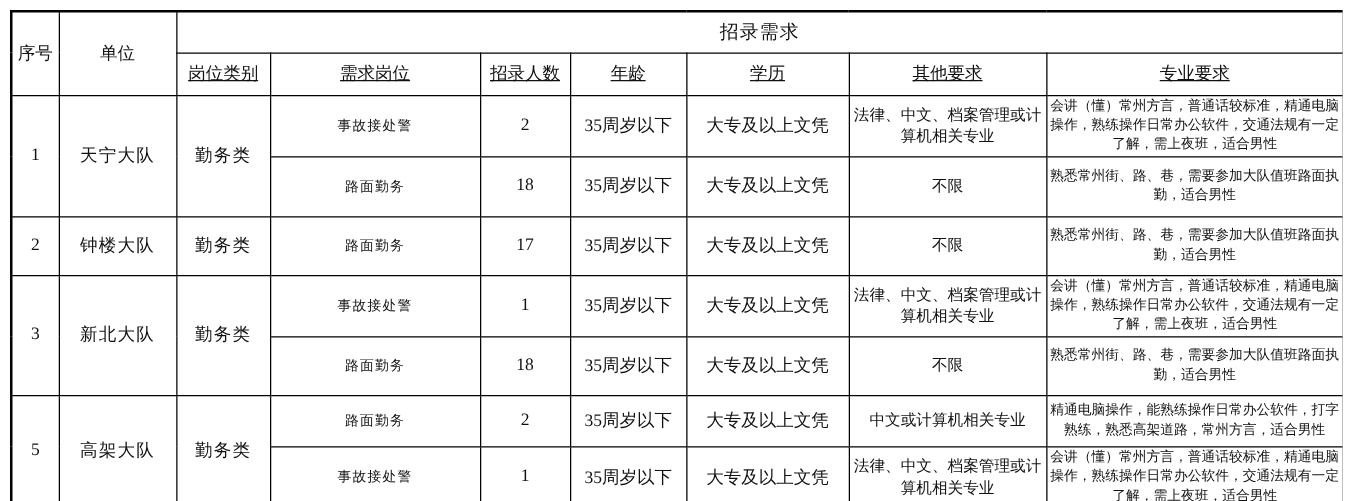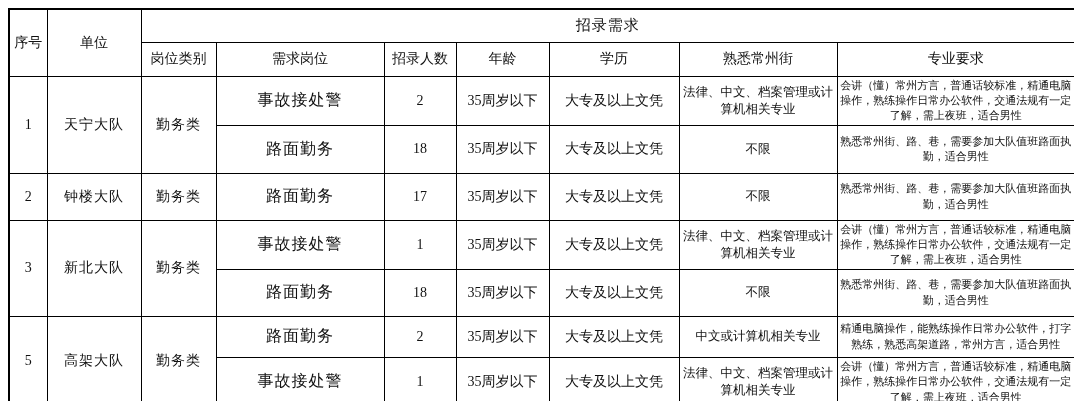--- a/index.html
+++ b/index.html
@@ -29,28 +29,28 @@
     vertical-align: middle;
     padding: 1px 2px;
     font-weight: normal;
     overflow: hidden;
   }
   th.h1 { font-size: 15px; font-weight: bold; letter-spacing: 1px; }
   th.h2 { font-size: 14px; font-weight: bold; }
   td.seq   { font-size: 14px; }
   td.unit  { font-size: 14px; letter-spacing: 1px; margin-left: 21px; }
   td.cat   { font-size: 14px; letter-spacing: 1px; }
-  td.post  { font-size: 16px; letter-spacing: 1px; }
+  td.post  { font-size: 11px; letter-spacing: 1px; }
   td.count { font-size: 14px; }
   td.age   { font-size: 14px; font-family: Liberation Serif, serif; }
   td.edu   { font-size: 14px; }
   td.major { font-size: 12.5px; line-height: 1.35; padding: 1px 6px; }
   td.other { font-size: 11px;  line-height: 1.4;  padding: 1px 4px; }
   tr.r-head1 { height: 33px; }
-  tr.r-head2 { height: 34px; }
+  tr.r-head2 { height: 34px; text-decoration: underline; }
   tr.r-tall  { height: 48px; }
   tr.r-mid   { height: 47px; }
   tr.r-mid2  { height: 46px; }
   tr.r-low   { height: 41px; }
 </style>
 </head>
 <body>
 
 <div class="table-wrap">
   <table class="recruit">
@@ -72,21 +72,21 @@
       <th class="h2" rowspan="2">单位</th>
       <th class="h1" colspan="7">招录需求</th>
     </tr>
 
     <tr class="r-head2">
       <th class="h2">岗位类别</th>
       <th class="h2">需求岗位</th>
       <th class="h2">招录人数</th>
       <th class="h2">年龄</th>
       <th class="h2">学历</th>
-      <th class="h2">熟悉常州街</th>
+      <th class="h2">其他要求</th>
       <th class="h2">专业要求</th>
     </tr>
 
     <tr class="r-tall">
       <td class="seq" rowspan="2">1</td>
       <td class="unit" rowspan="2">天宁大队</td>
       <td class="cat" rowspan="2">勤务类</td>
       <td class="post">事故接处警</td>
       <td class="count">2</td>
       <td class="age">35周岁以下</td>

